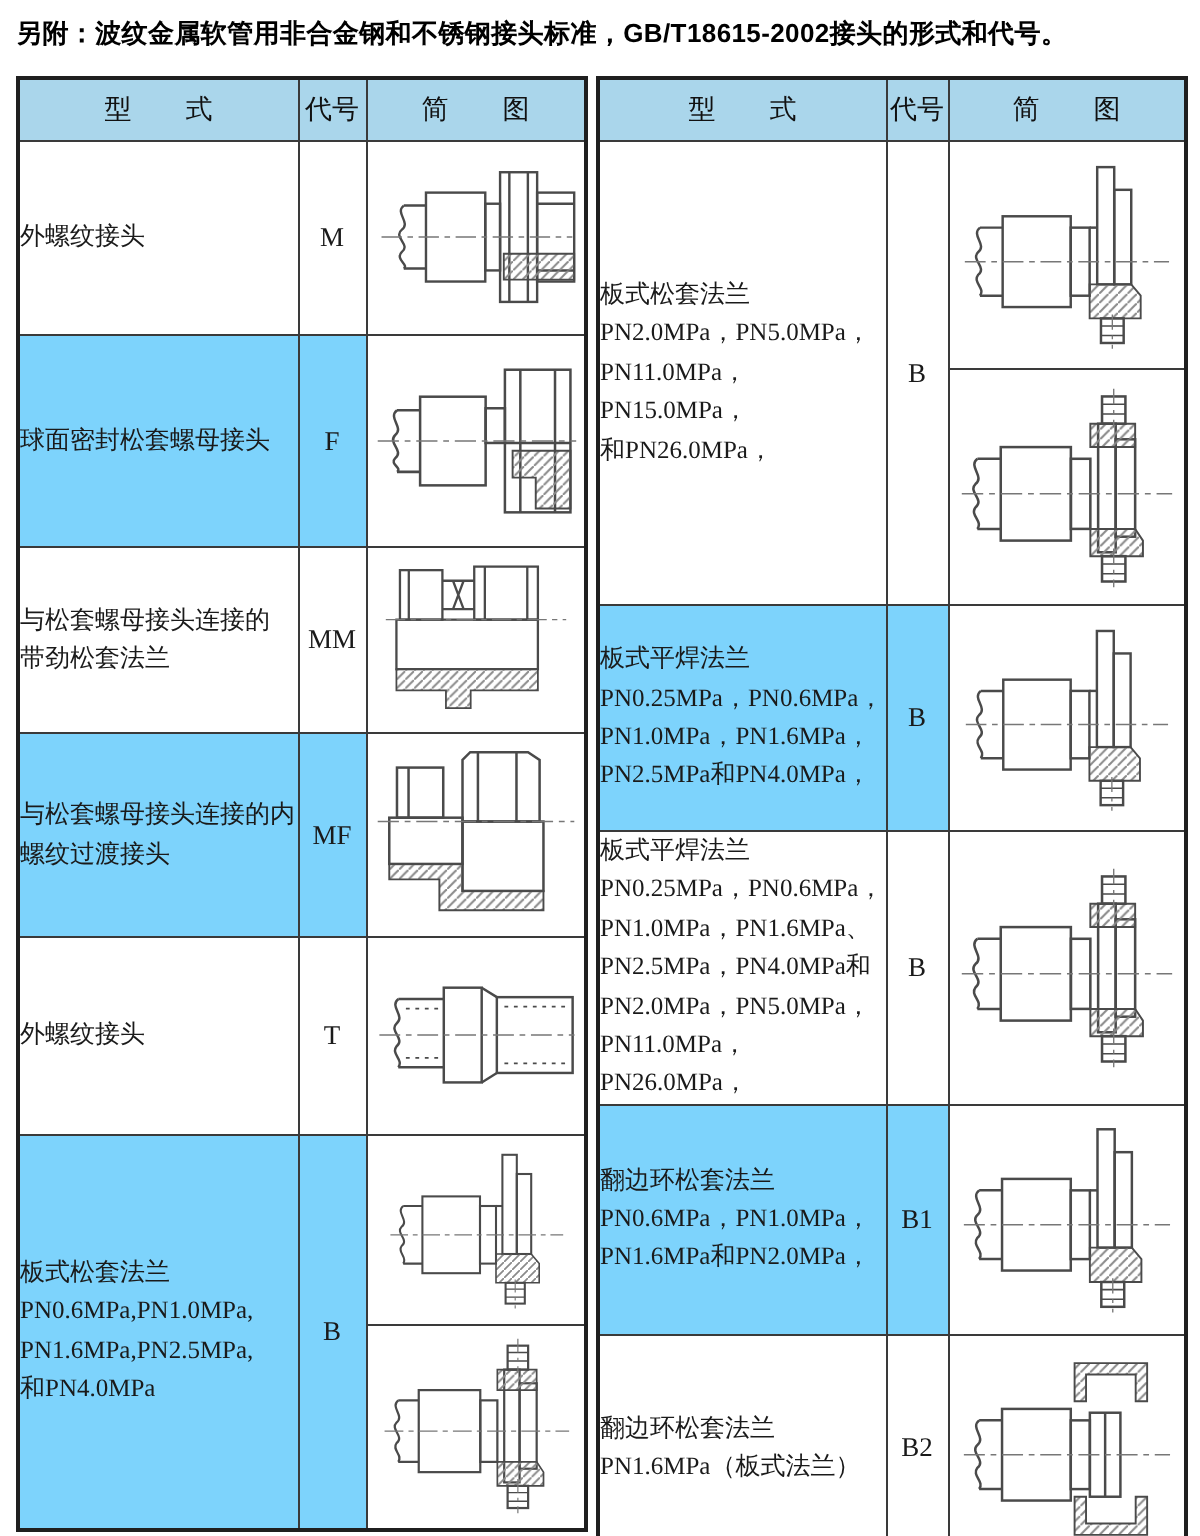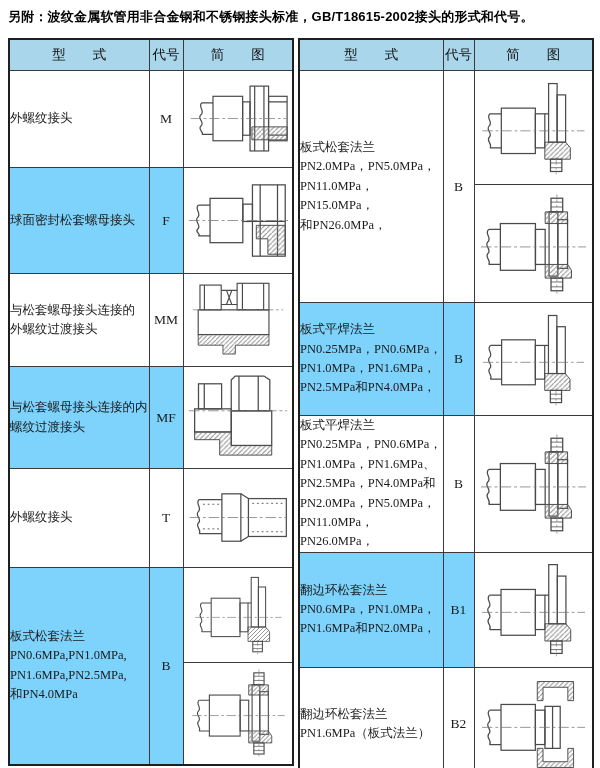--- a/index.html
+++ b/index.html
@@ -184,21 +184,21 @@
       <td class="cell-type hl">球面密封松套螺母接头</td>
       <td class="cell-code hl">F</td>
       <td class="cell-diagram">
         <svg class="dsvg" width="106" height="96">
               <use href="#sym-f"></use>
             </svg>
       </td>
     </tr>
     <tr style="height:93px">
       <td class="cell-type">与松套螺母接头连接的
-外螺纹过渡接头</td>
+带劲松套法兰</td>
       <td class="cell-code">MM</td>
       <td class="cell-diagram">
         <svg class="dsvg" width="106" height="84">
               <use href="#sym-mm"></use>
             </svg>
       </td>
     </tr>
     <tr style="height:102px">
       <td class="cell-type hl">与松套螺母接头连接的内
 螺纹过渡接头</td>

